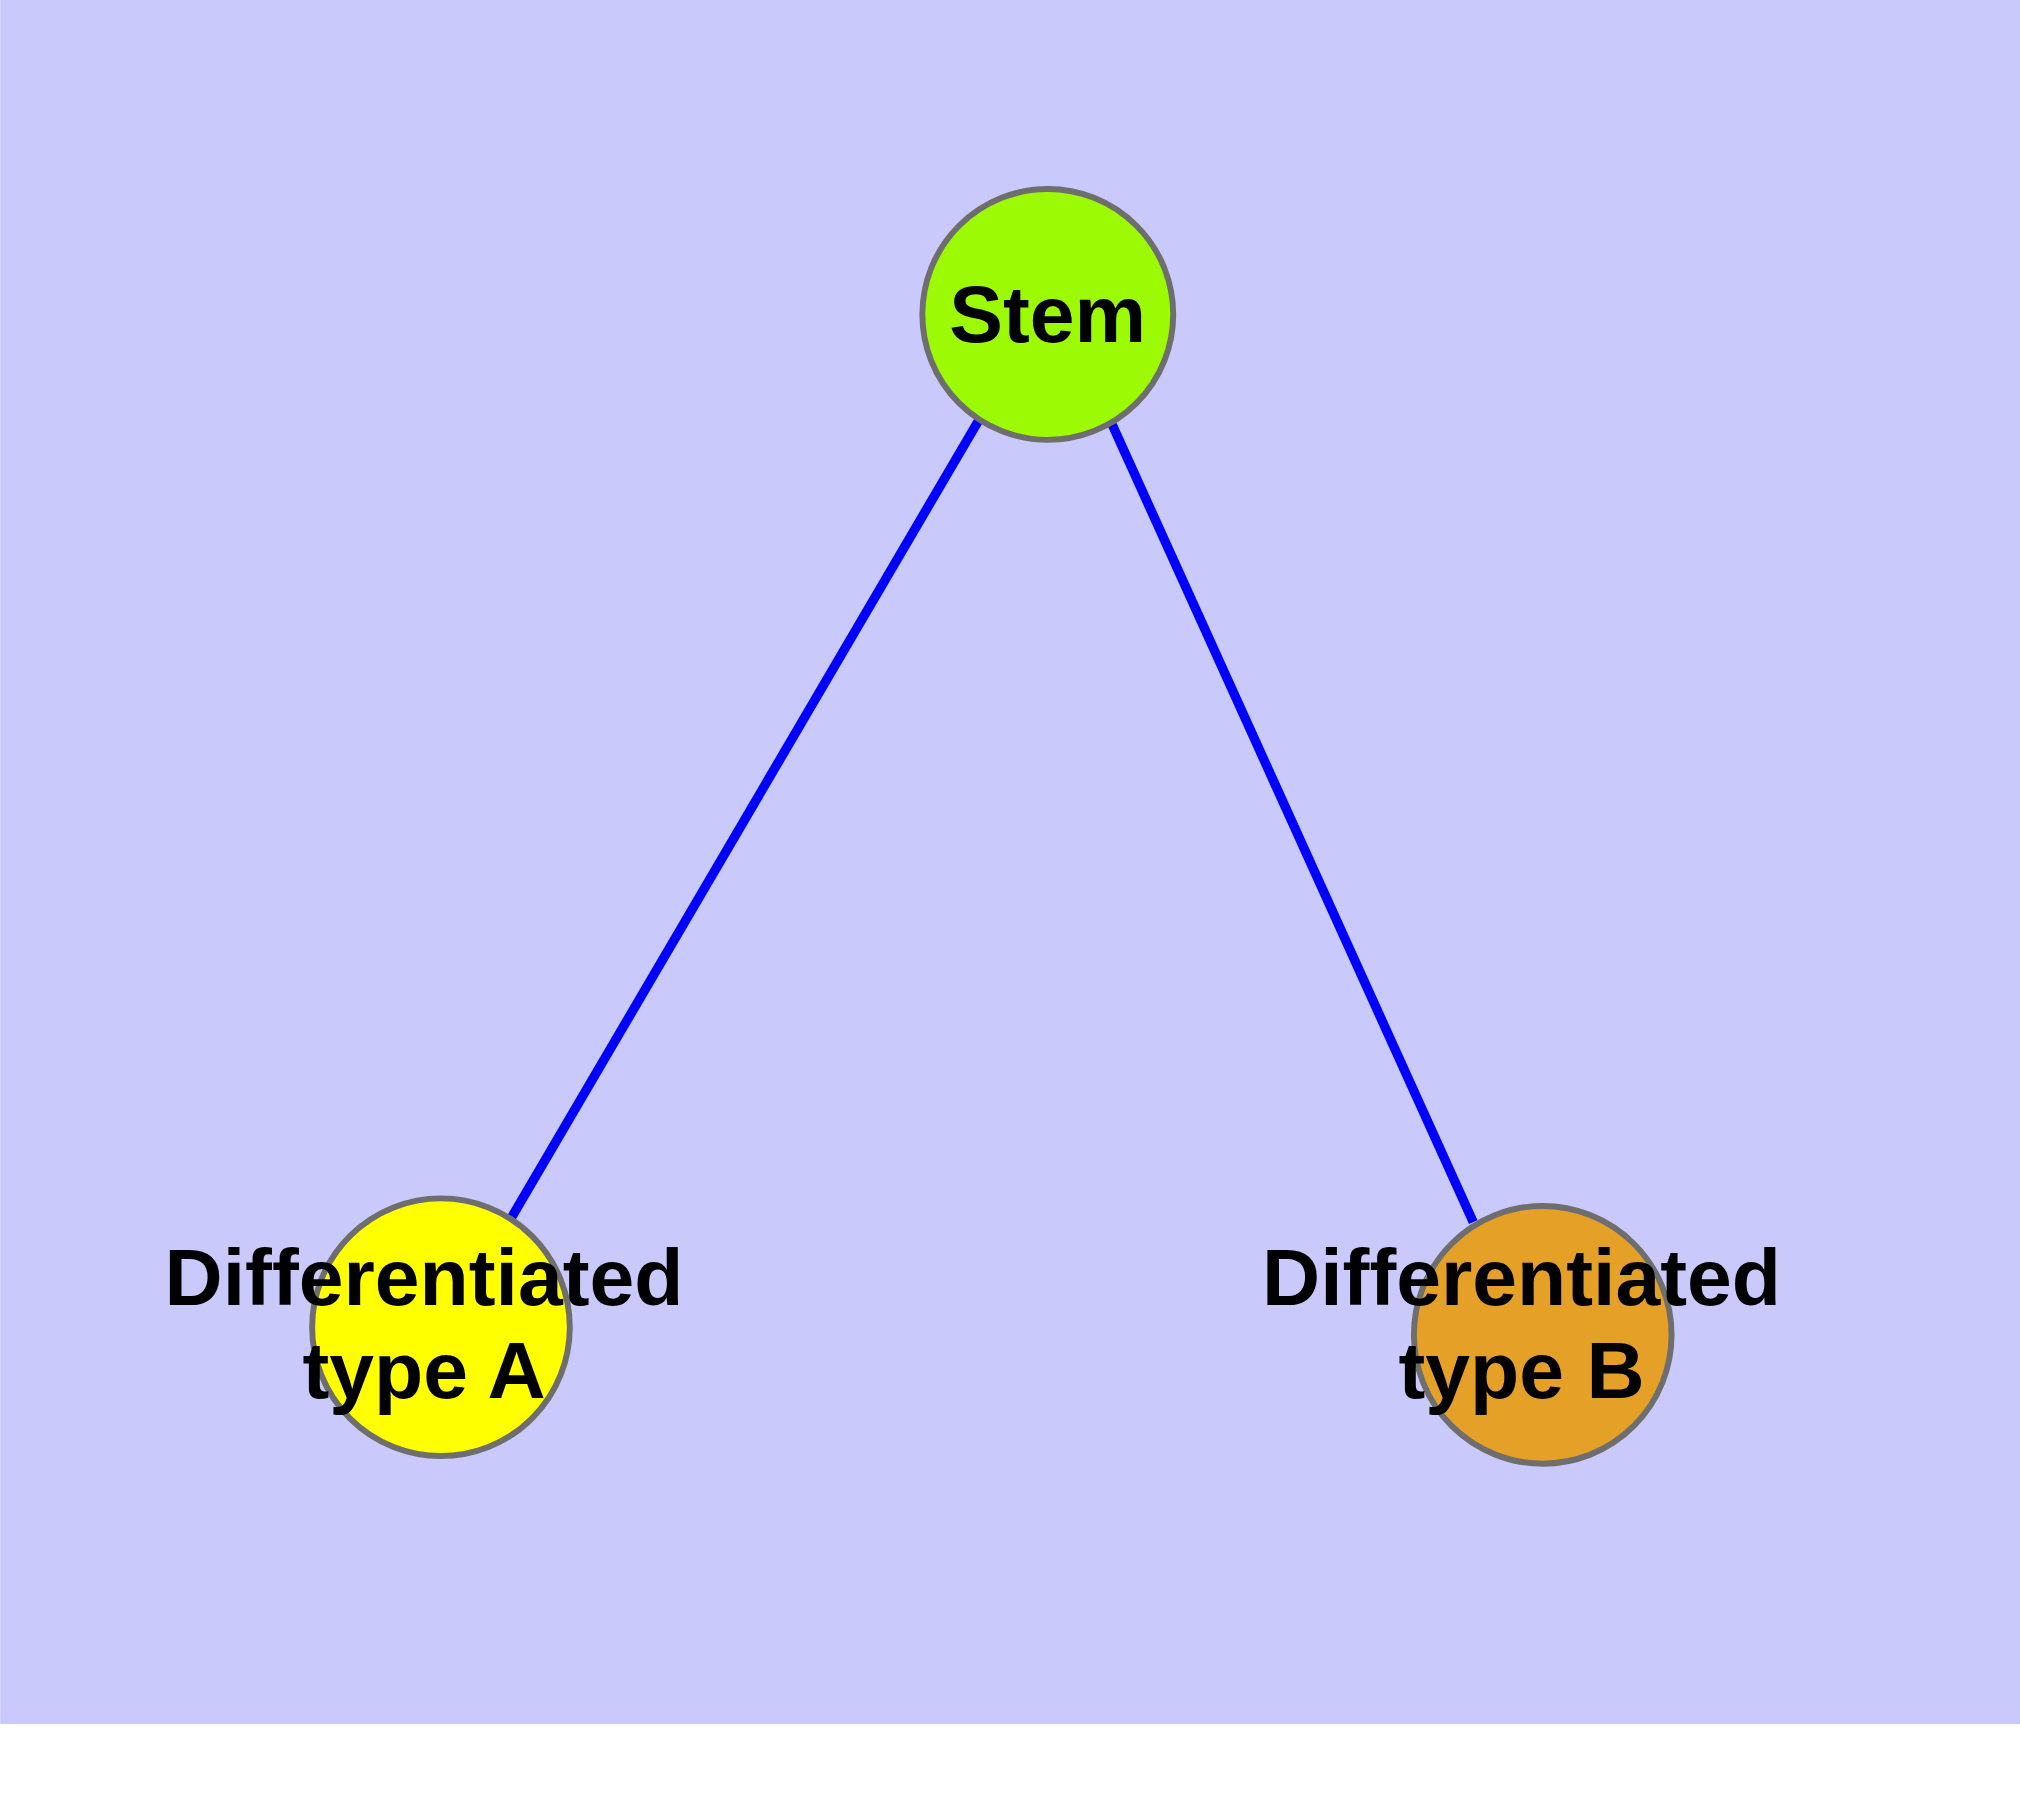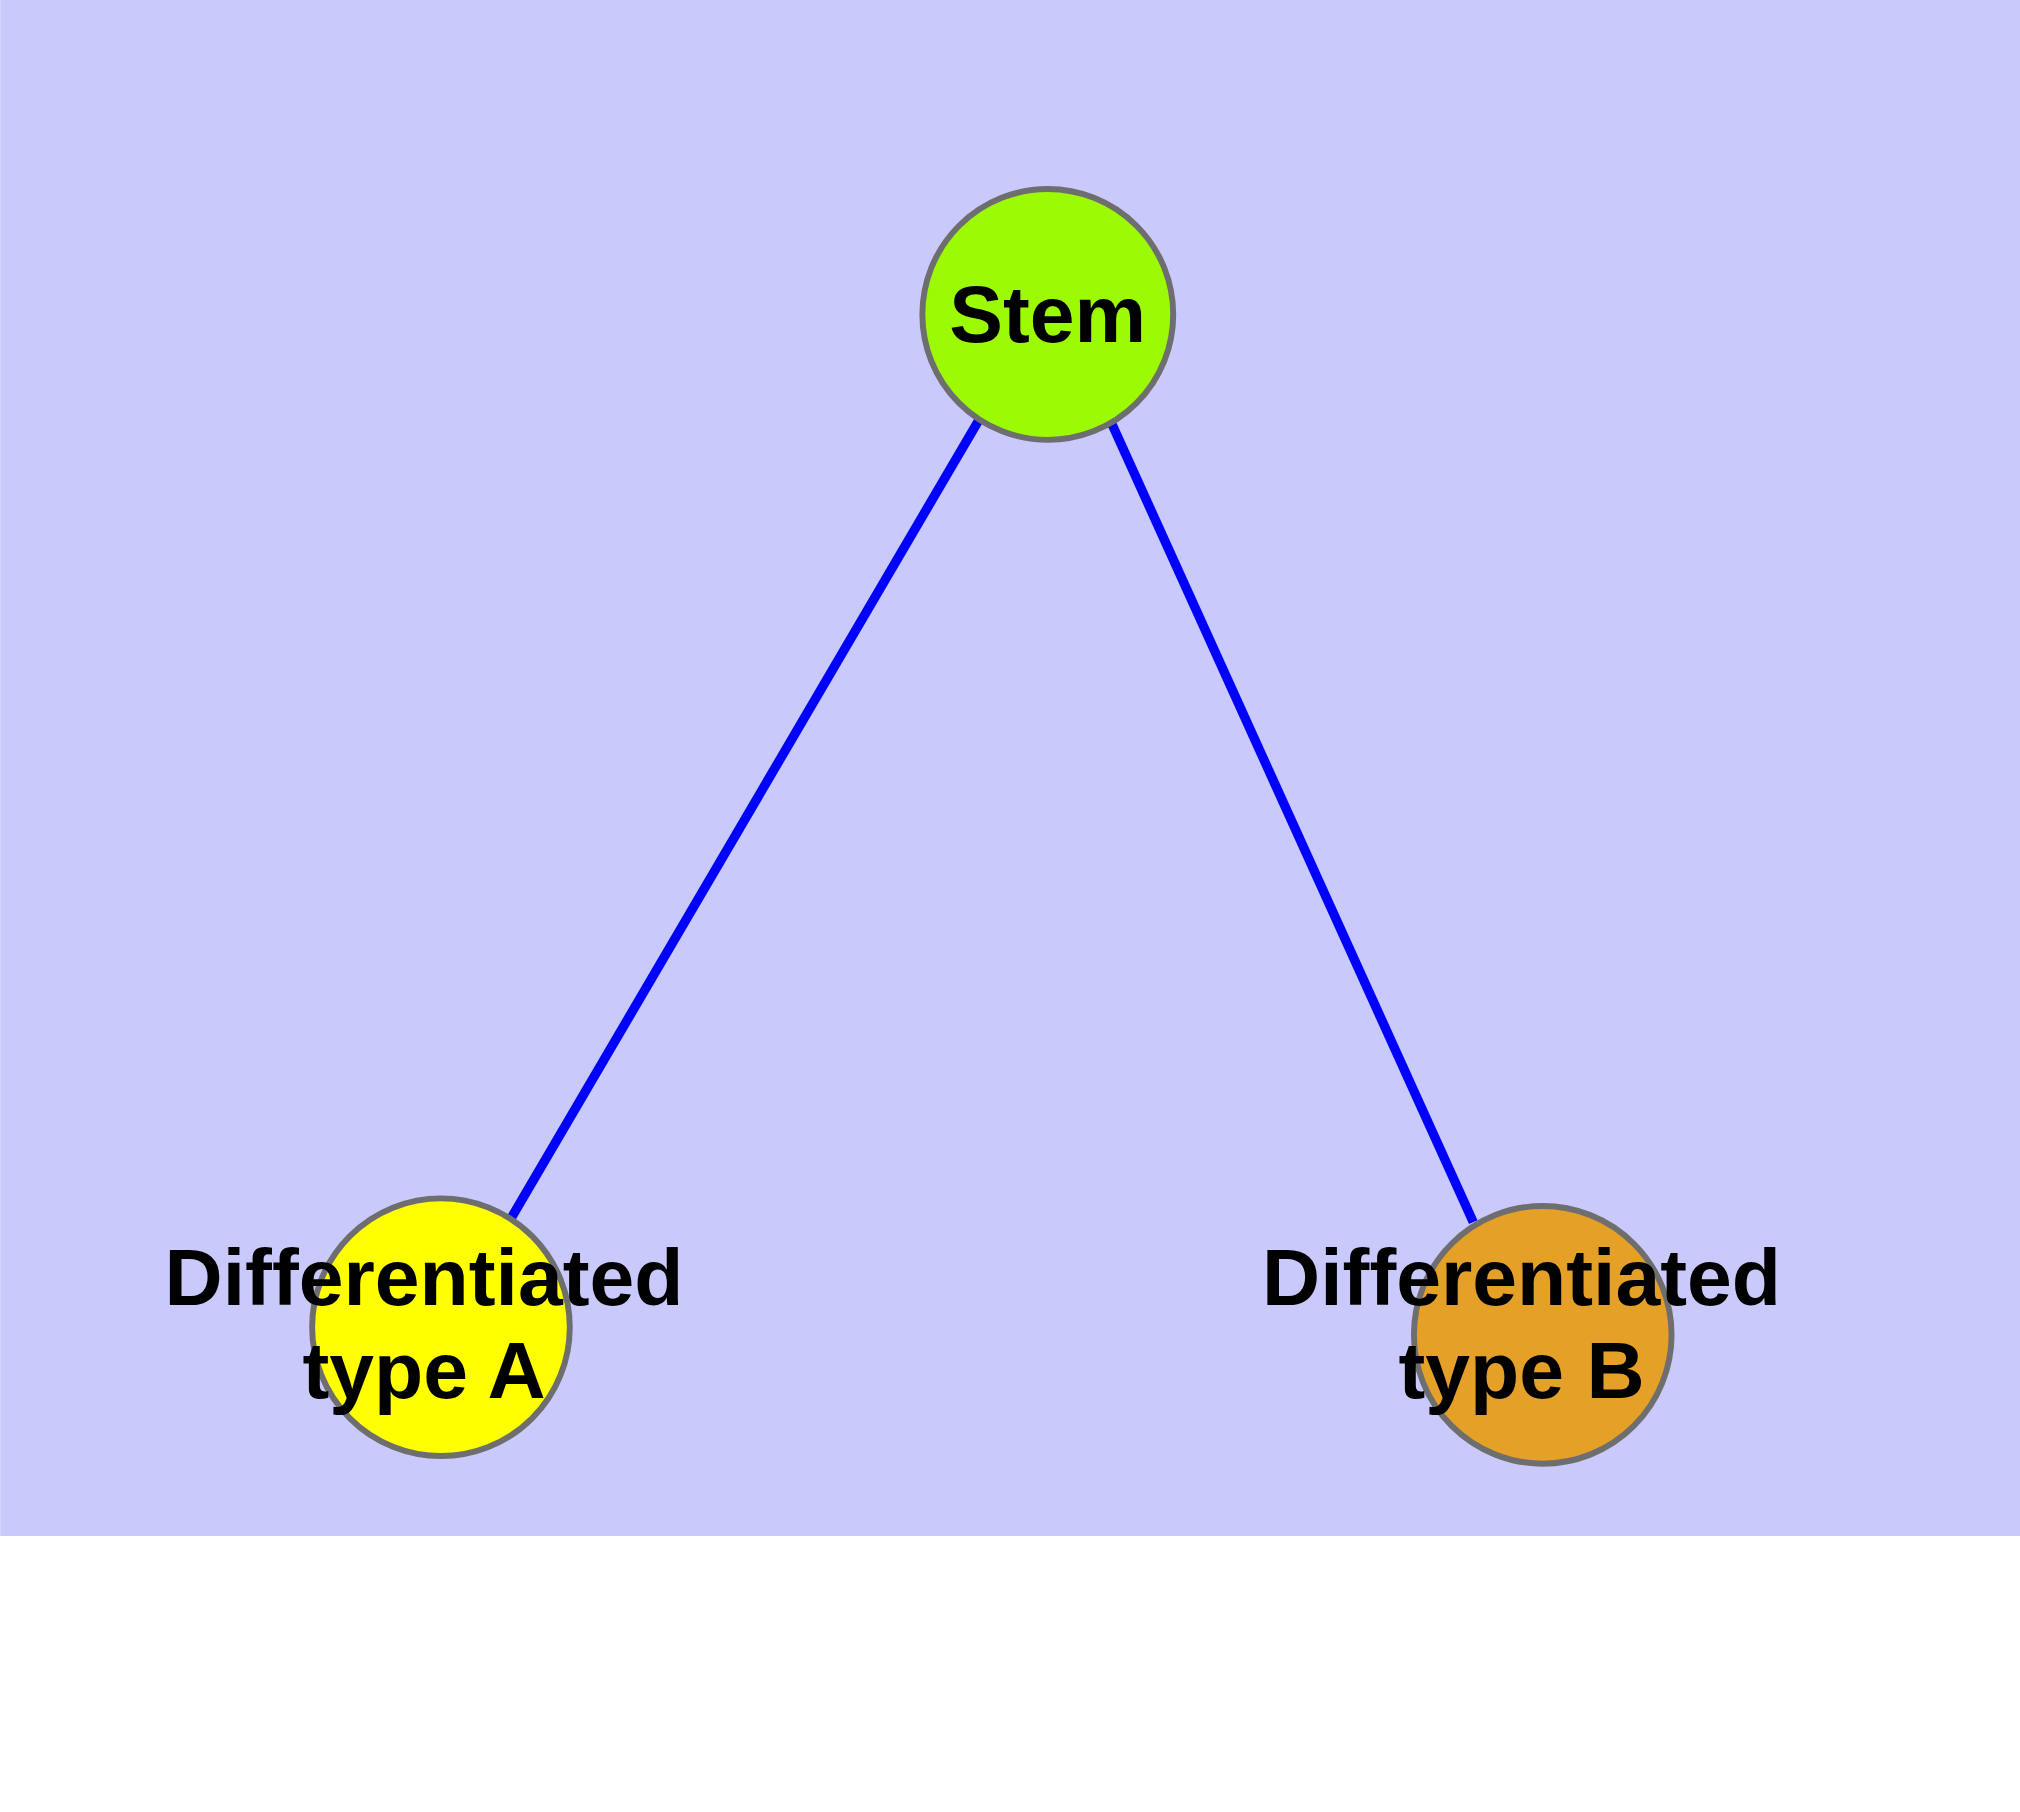--- a/index.html
+++ b/index.html
@@ -3,21 +3,21 @@
 <meta charset="utf-8">
 <style>
   html, body {
     margin: 0;
     padding: 0;
     background: #ffffff;
   }
   #canvas {
     position: relative;
     width: 2021px;
-    height: 1536px;
+    height: 1724px;
     overflow: hidden;
     font-family: "Liberation Sans", sans-serif;
   }
   #graph-svg {
     position: absolute;
     left: 0;
     top: 0;
     width: 2021px;
     height: 1812px;
     display: block;

